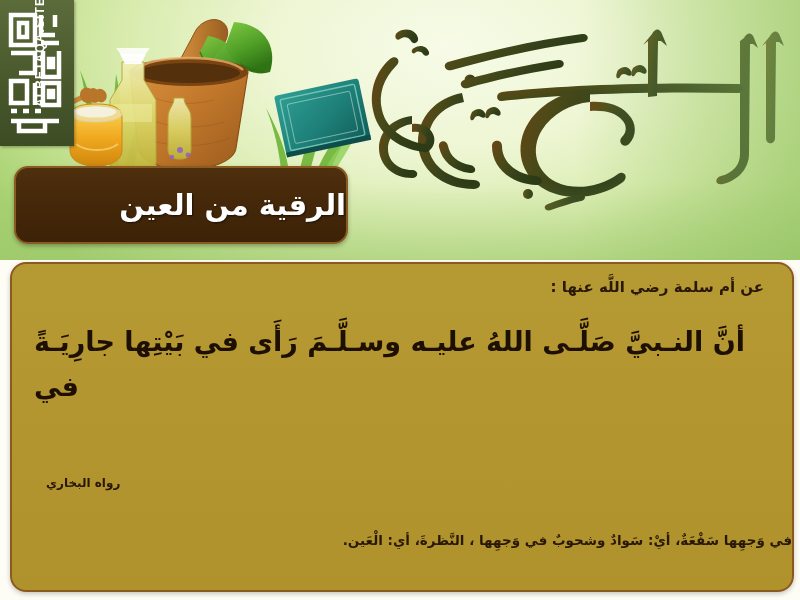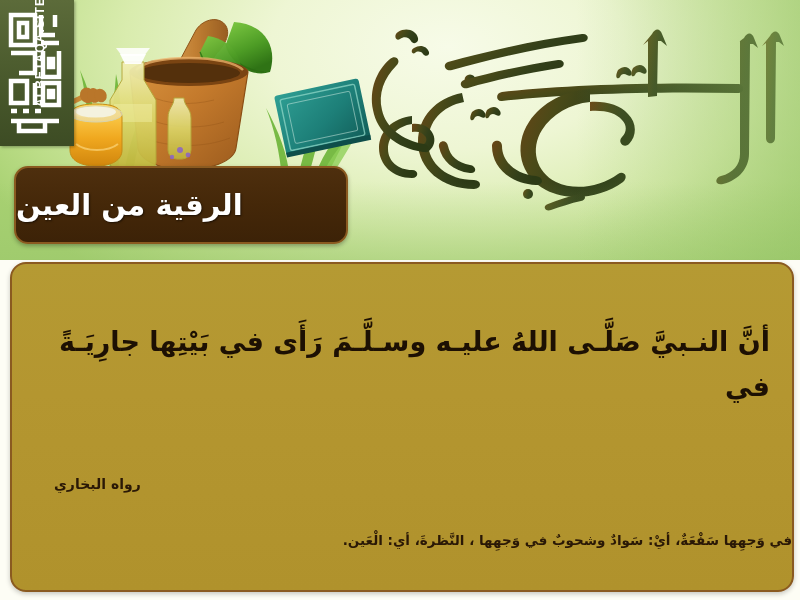--- a/index.html
+++ b/index.html
@@ -73,21 +73,21 @@
 
   
   .plaque {
     position: absolute;
     left: 14px; top: 166px;
     width: 330px; height: 74px;
     background: linear-gradient(to bottom, #4e2f0e 0%, #452809 48%, #3c2207 100%);
     border: 2px solid #8a5a20;
     border-radius: 14px;
     box-shadow: 0 2px 4px rgba(0,0,0,.30);
-    display: flex; align-items: center; justify-content: flex-end;
+    display: flex; align-items: center; justify-content: flex-start;
     z-index: 5;
   }
   .plaque-text {
     color: #ffffff;
     font-size: 29px;
     font-weight: bold;
     letter-spacing: .5px;
     text-shadow: 1px 1px 2px rgba(0,0,0,.55);
     white-space: nowrap;
   }
@@ -107,31 +107,31 @@
   .narrator {
     position: absolute; right: 28px; top: 14px;
     font-size: 15px; font-weight: bold;
     color: #2a1806;
     white-space: nowrap;
   }
 
   .hadith {
     position: absolute;
     right: 22px; left: 22px; top: 56px;
-    text-align: right;
+    text-align: left;
     font-size: 27px;
     font-weight: bold;
     line-height: 1.65;
     color: #1d1003;
     letter-spacing: .2px;
   }
 
   .source {
-    position: absolute; left: 42px; top: 212px;
-    font-size: 14px; font-weight: bold;
+    position: absolute; left: 34px; top: 212px;
+    font-size: 12px; font-weight: bold;
     color: #2a1806;
   }
 
   .footnote {
     position: absolute; left: 0; right: 0; top: 268px;
     font-size: 13.5px;
     font-weight: bold;
     color: #2a1806;
   }
 </style>
@@ -341,20 +341,21 @@
       <div class="logo-site">ALBETAQA.SITE</div>
     </div>
   </div>
 
   <div class="plaque">
     <span class="plaque-text">الرقية من العين</span>
   </div>
 
   <div class="panel">
 
+    <div class="narrator">عن أم سلمة رضي اللَّه عنها :</div>
 
     <div class="hadith">
       <div>أنَّ النـبيَّ صَلَّـى اللهُ عليـه وسـلَّـمَ رَأَى في بَيْتِها جارِيَـةً في</div>
     </div>
 
     <div class="source">رواه البخاري</div>
 
     <div class="footnote">في وَجهِها سَفْعَةٌ، أيْ: سَوادٌ وشحوبٌ في وَجهِها ، النَّظرةَ، أي: الْعَين.</div>
   </div>
 

